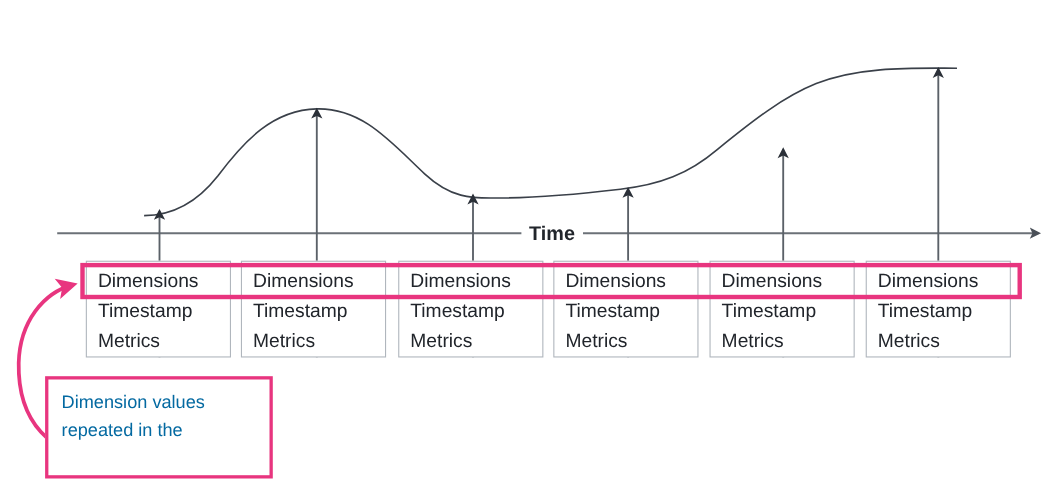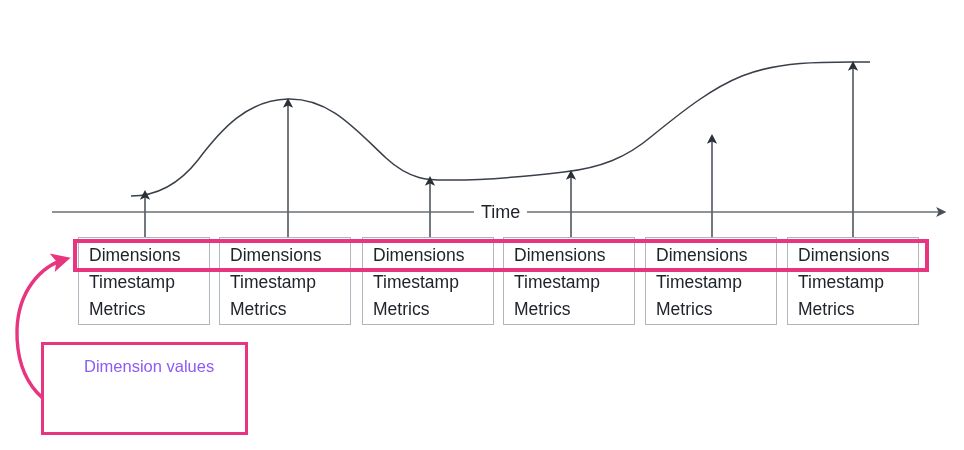--- a/index.html
+++ b/index.html
@@ -49,23 +49,22 @@
     top: 342px;
     width: 207px;
     height: 93px;
     border: 3.4px solid #e8357f;
     background: #ffffff;
     padding: 9px 0 0 12px;
   }
   .callout-line {
     font-size: 16.5px;
     line-height: 25px;
-    color: #8b5cf6;
+    color: #0369a1;
     white-space: nowrap;
-    margin-left: 28px;
   }
   .highlight-rect {
     position: absolute;
     box-sizing: border-box;
     left: 73px;
     top: 239px;
     width: 856px;
     height: 33px;
     border: 4px solid #e8357f;
     background: transparent;
@@ -73,20 +72,21 @@
   }
   .axis-label {
     position: absolute;
     font-size: 18px;
     color: #21252b;
     background: #ffffff;
     padding: 0 7px;
     left: 474px;
     top: 201px;
     line-height: 22px;
+    font-weight: bold;
   }
 </style>
 </head>
 <body>
 
 <div id="canvas">
 
   <svg id="vector-layer" viewBox="0 0 964 450">
     <defs>
       <marker id="arrow-dark" markerWidth="10" markerHeight="10" refX="5.2" refY="3.4" orient="auto" markerUnits="strokeWidth">
@@ -161,15 +161,16 @@
     <div class="record-line">Timestamp</div>
     <div class="record-line">Metrics</div>
   </div>
 
   <div class="highlight-rect"></div>
 
   <div class="axis-label">Time</div>
 
   <div class="callout-box">
     <div class="callout-line">Dimension values</div>
+    <div class="callout-line">repeated in the</div>
   </div>
 
 </div>
 
 </body></html>

